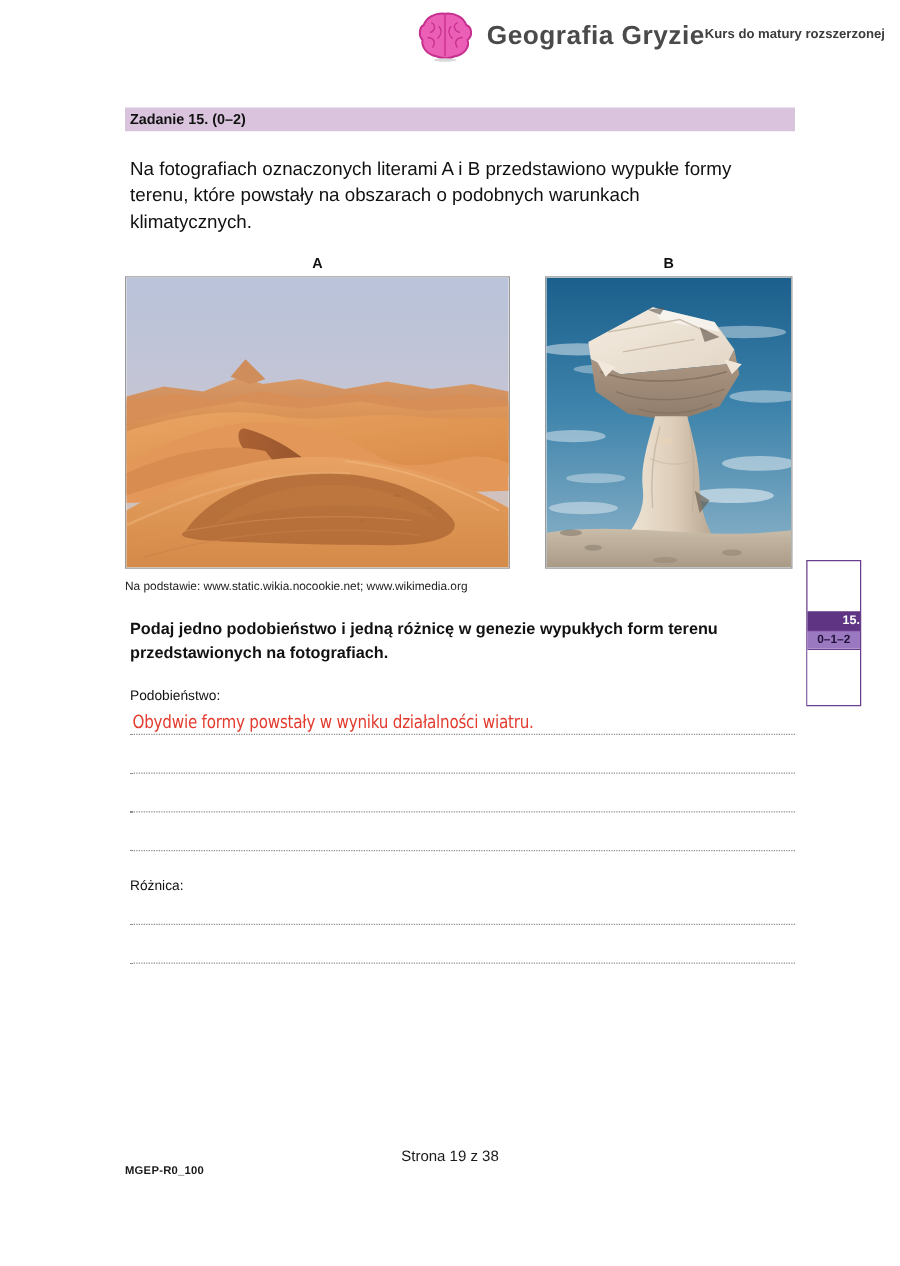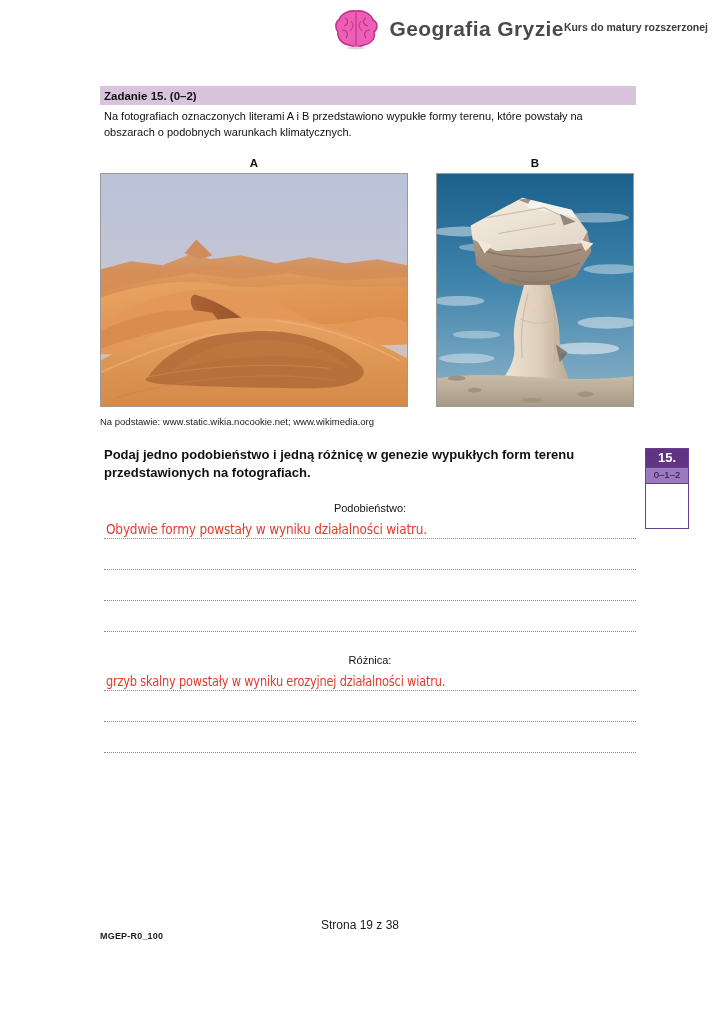--- a/index.html
+++ b/index.html
@@ -62,24 +62,24 @@
 
   .task-band {
     background: #d9c3dd;
     padding: 3px 4px 2px 4px;
     font-size: 11.5px;
     font-weight: bold;
     color: #111;
     line-height: 1.25;
   }
   .task-intro {
-    font-size: 11px;
+    font-size: 15px;
     line-height: 1.38;
     color: #111;
-    padding: 4px 4px 0 4px;
+    padding: 21px 4px 0 4px;
     max-width: 500px;
   }
 
   
   .figures {
     margin-top: 17px;
     display: flex;
     gap: 28px;
     align-items: flex-start;
   }
@@ -125,21 +125,20 @@
     line-height: 1.4;
     color: #111;
     padding-left: 4px;
     max-width: 500px;
   }
 
   .sub-label {
     font-size: 11px;
     color: #111;
     padding-left: 4px;
-    text-align: center;
   }
 
   
   .ans-block { position: relative; }
   .ans-line {
     position: relative;
     height: 31px;
     margin-left: 4px;
     text-align: center;
   }
@@ -170,31 +169,32 @@
     position: absolute;
     left: 645px;
     top: 448px;
     width: 44px;
     border: 1px solid #6b3f8f;
     box-sizing: border-box;
   }
   .score-head {
     background: #5f3583;
     color: #ffffff;
-    font-size: 13px;
-    font-weight: bold;
-    text-align: center;
+    font-size: 10px;
+    font-weight: bold;
+    text-align: right;
     padding: 2px 0 2px 0;
     line-height: 1.1;
+    margin-top: 40px;
   }
   .score-pts {
     background: #9b79c1;
     color: #22123a;
     font-size: 9.5px;
-    font-weight: normal;
+    font-weight: bold;
     text-align: center;
     padding: 2px 0 2px 0;
     border-top: 1px solid #6b3f8f;
     line-height: 1.1;
   }
   .score-empty {
     background: #ffffff;
     height: 44px;
     border-top: 1px solid #6b3f8f;
   }
@@ -394,23 +394,20 @@
       <span class="hand">Obydwie formy powstały w wyniku działalności wiatru.</span>
     </div>
     <div class="ans-line"></div>
     <div class="ans-line"></div>
     <div class="ans-line"></div>
   </div>
 
   <div style="margin-top:16px" class="sub-label">Różnica:</div>
 
   <div class="ans-block">
-    <div class="ans-line">
-      <span class="hand small">grzyb skalny powstały w wyniku erozyjnej działalności wiatru.</span>
-    </div>
     <div class="ans-line"></div>
     <div class="ans-line"></div>
   </div>
 
 </div>
 
 <div class="scorebox">
   <div class="score-head">15.</div>
   <div class="score-pts">0–1–2</div>
   <div class="score-empty"></div>

